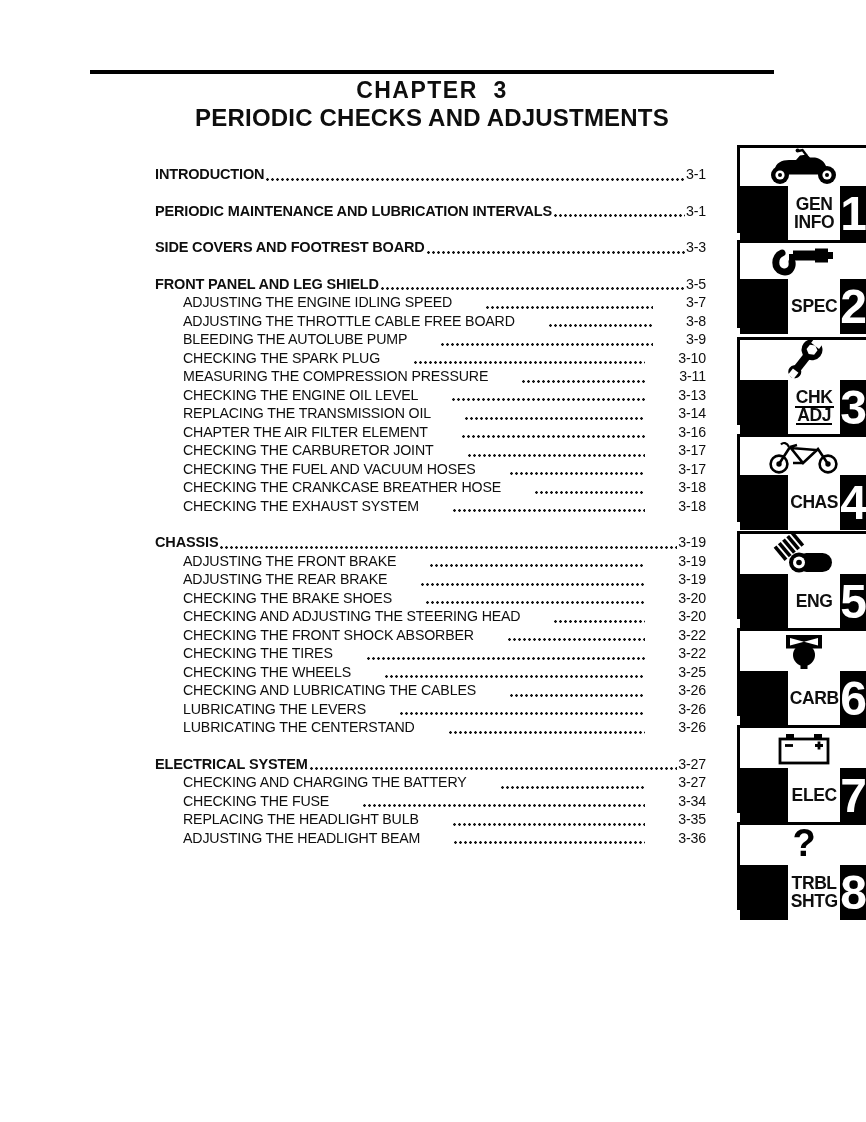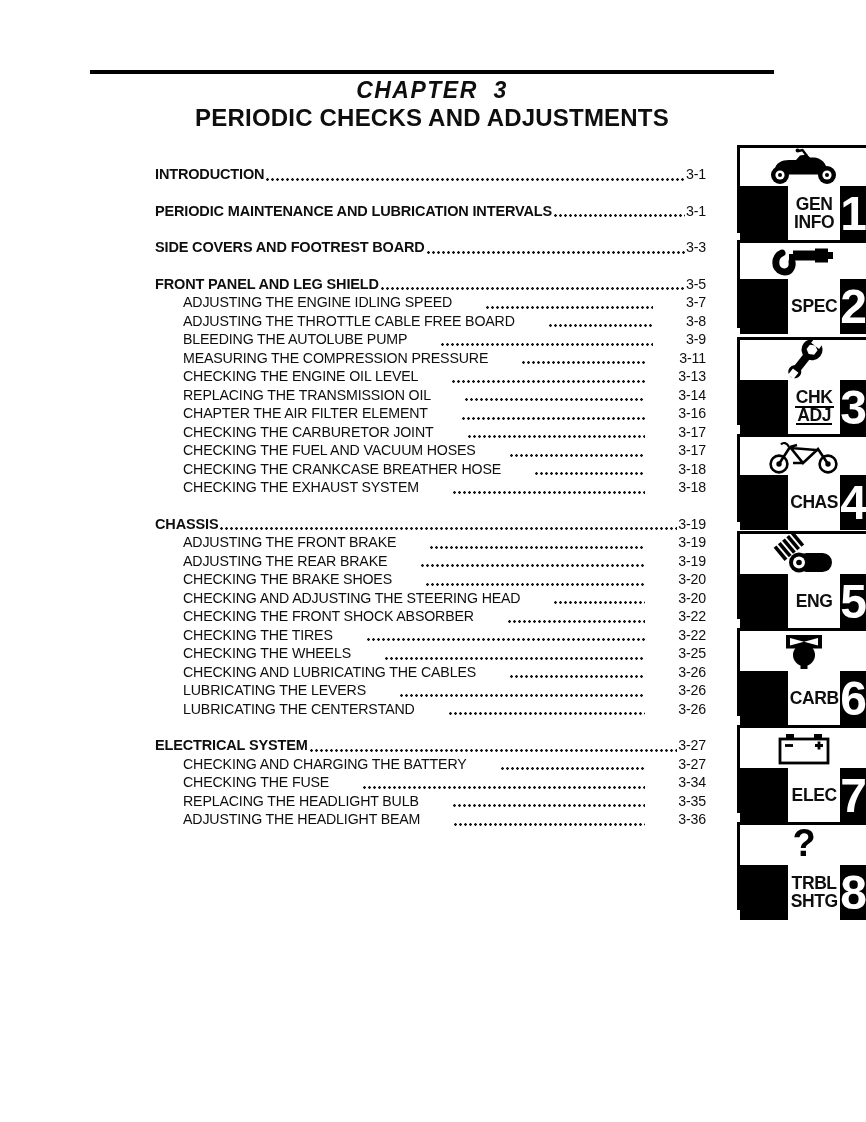--- a/index.html
+++ b/index.html
@@ -4,21 +4,21 @@
 <style>
   html,body{margin:0;padding:0;}
   body{
     width:866px;height:1122px;position:relative;overflow:hidden;
     background:#ffffff;color:#0e0e0e;
     font-family:"Liberation Sans","DejaVu Sans",sans-serif;
     -webkit-font-smoothing:antialiased;
   }
   .rule{position:absolute;left:90px;top:70px;width:684px;height:4px;background:#000;}
   .titles{position:absolute;left:90px;top:77px;width:684px;text-align:center;}
-  .chapter-label{font-size:23px;font-weight:700;letter-spacing:1.5px;white-space:pre;font-style:italic;}
+  .chapter-label{font-size:23px;font-weight:700;letter-spacing:1.5px;white-space:pre;}
   .chapter-title{font-size:24px;font-weight:700;letter-spacing:.2px;}
 
   
   .toc{position:absolute;left:155px;top:165px;width:551px;}
   .toc-section + .toc-section{margin-top:18px;}
   .toc-row{display:flex;align-items:stretch;height:18.5px;line-height:18.5px;letter-spacing:-0.15px;}
   .toc-row.sub{padding-left:28px;gap:32px;}
   .toc-title{font-size:14.2px;white-space:nowrap;}
   .toc-row.main .toc-title{font-weight:700;font-size:14.5px;}
   .toc-page{font-size:14.2px;white-space:nowrap;}
@@ -97,20 +97,25 @@
         <span class="toc-title">ADJUSTING THE THROTTLE CABLE FREE BOARD</span>
         <span class="dots"></span>
         <span class="toc-page">3-8</span>
       </div>
       <div class="toc-row sub">
         <span class="toc-title">BLEEDING THE AUTOLUBE PUMP</span>
         <span class="dots"></span>
         <span class="toc-page">3-9</span>
       </div>
       <div class="toc-row sub">
+        <span class="toc-title">CHECKING THE SPARK PLUG</span>
+        <span class="dots"></span>
+        <span class="toc-page">3-10</span>
+      </div>
+      <div class="toc-row sub">
         <span class="toc-title">MEASURING THE COMPRESSION PRESSURE</span>
         <span class="dots"></span>
         <span class="toc-page">3-11</span>
       </div>
       <div class="toc-row sub">
         <span class="toc-title">CHECKING THE ENGINE OIL LEVEL</span>
         <span class="dots"></span>
         <span class="toc-page">3-13</span>
       </div>
       <div class="toc-row sub">

